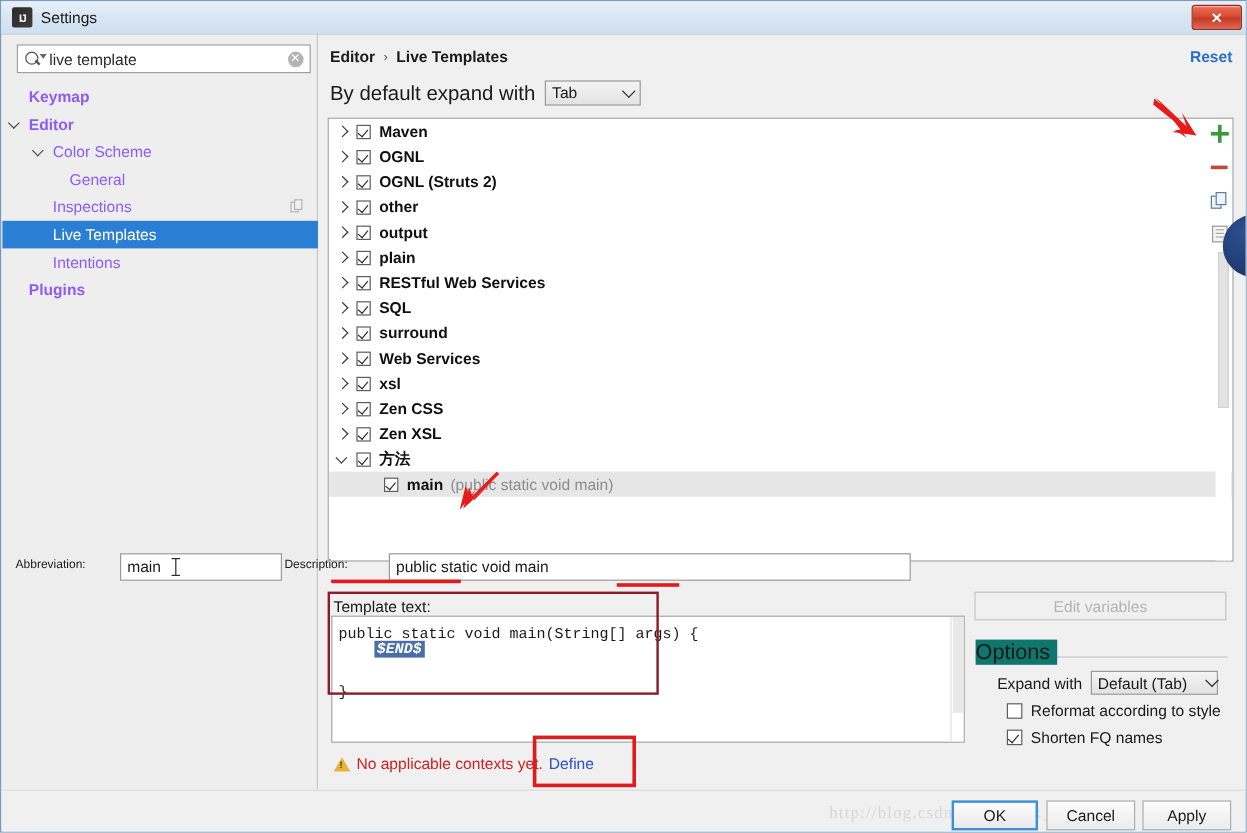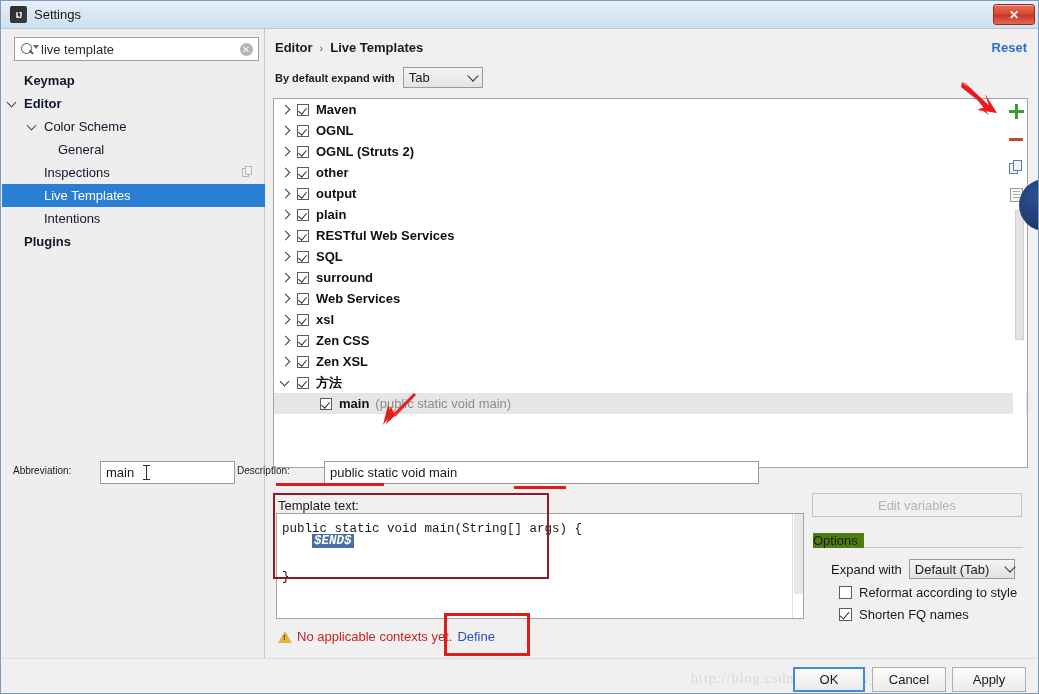--- a/index.html
+++ b/index.html
@@ -95,21 +95,21 @@
   .clear-circ {
     width: 13px; height: 13px; border-radius: 50%;
     background: #b4b4b4; color: #fff;
     font-size: 10px; line-height: 13px; text-align: center;
     font-family: "Liberation Sans", sans-serif;
   }
 
   .tree { position: absolute; left: 0; top: 40px; width: 263px; }
   .tnode {
     height: 23px; display: flex; align-items: center;
-    font-size: 13px; color: #0f172a; cursor: pointer;
+    font-size: 13px; color: #8b5cf6; cursor: pointer;
     position: relative;
   }
   .tnode.sel { background: #2a7fd4; color: #ffffff; }
   .tnode .chev {
     width: 14px; display: flex; align-items: center; justify-content: center;
     color: #5a5a5a; font-size: 10px;
   }
   .chev-down::before {
     content: ""; display: block;
     width: 6px; height: 6px;
@@ -144,21 +144,21 @@
   .reset-link {
     position: absolute; right: 12px; top: 11px;
     font-size: 13px; font-weight: bold; color: #2a6fc4;
     cursor: pointer;
   }
 
   .expandrow {
     position: absolute; left: 9px; top: 38px;
     display: flex; align-items: center; gap: 8px;
   }
-  .expandrow .lbl { font-size: 11px; color: #1a1a1a; font-weight: bold; }
+  .expandrow .lbl { font-size: 17px; color: #1a1a1a; }
   .combo {
     width: 80px; height: 21px;
     background: linear-gradient(to bottom, #f4f4f4, #e3e3e3);
     border: 1px solid #9a9a9a;
     display: flex; align-items: center;
     font-size: 13px; color: #1a1a1a;
     padding-left: 5px; position: relative; cursor: pointer;
   }
   .combo .cv { flex: 1; }
   .combo .carrow {
@@ -356,21 +356,21 @@
   
   .edit-vars {
     position: absolute; left: 811px; top: 492px;
     width: 210px; height: 24px;
     background: #f0f0f0; border: 1px solid #c4c4c4;
     color: #b4b4b4; font-size: 13px;
     display: flex; align-items: center; justify-content: center;
   }
   .opt-title {
     position: absolute; left: 812px; top: 532px;
-    font-size: 13px; color: #1a1a1a; background: #4d7c0f;
+    font-size: 18px; color: #1a1a1a; background: #0f766e;
     padding-right: 6px; z-index: 2;
   }
   .opt-rule {
     position: absolute; left: 812px; top: 546px;
     width: 210px; height: 1px; background: #c8c8c8;
   }
   .opt-expand {
     position: absolute; left: 830px; top: 558px;
     display: flex; align-items: center; gap: 7px;
   }

